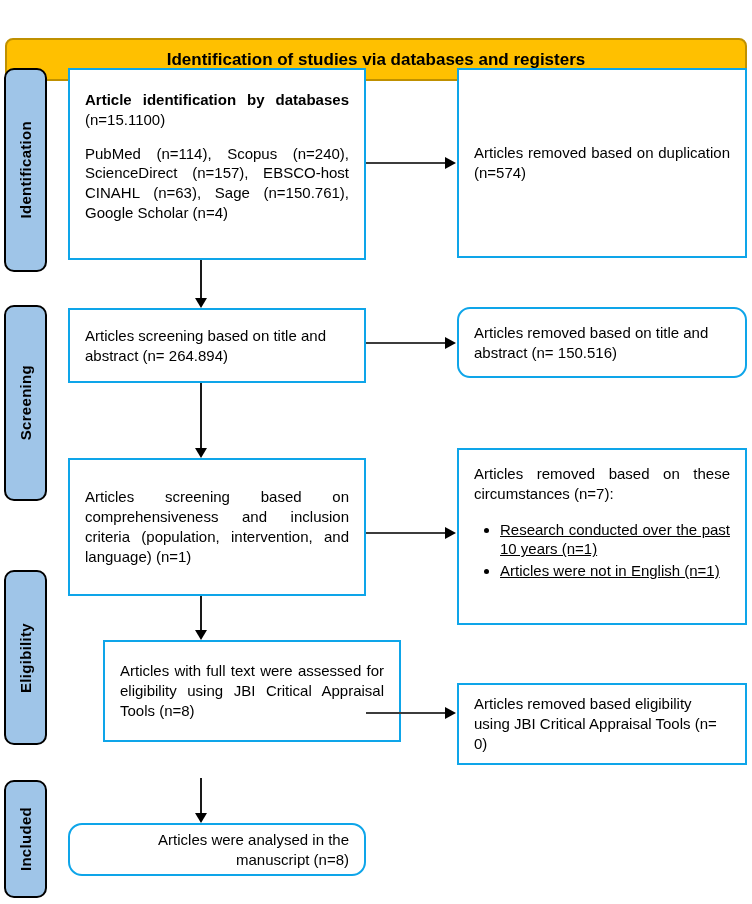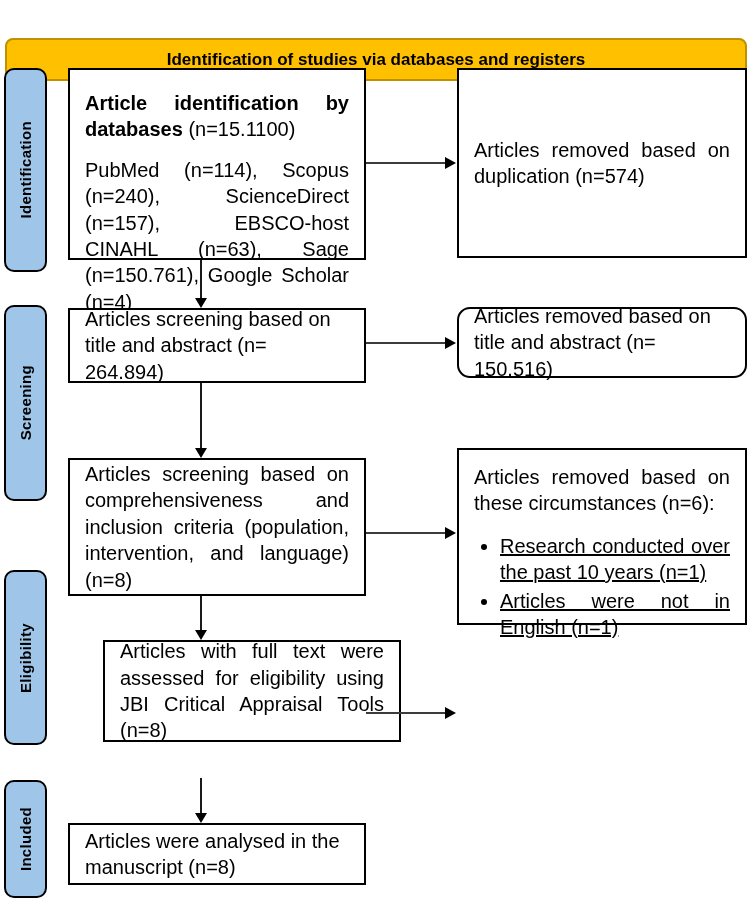--- a/index.html
+++ b/index.html
@@ -43,35 +43,35 @@
     white-space: nowrap;
   }
   #stage-identification { top: 68px;  height: 204px; }
   #stage-screening      { top: 305px; height: 196px; }
   #stage-eligibility    { top: 570px; height: 175px; }
   #stage-included       { top: 780px; height: 118px; }
   
   .fbox {
     position: absolute;
     background: #ffffff;
-    border: 2px solid #000000;
-    font-size: 20px; line-height: 1.32; color: #000;
+    border: 2px solid #0ea5e9;
+    font-size: 15px; line-height: 1.32; color: #000;
     text-align: justify;
     padding: 10px 15px;
   }
   .fbox.vcenter { display: flex; flex-direction: column; justify-content: center; }
   #box1  { left: 68px;  top: 68px;  width: 298px; height: 192px; padding-top: 20px; }
   #boxR1 { left: 457px; top: 68px;  width: 290px; height: 190px; justify-content: center; }
   #box2  { left: 68px;  top: 308px; width: 298px; height: 75px;  text-align: left; }
   #boxR2 { left: 457px; top: 307px; width: 290px; height: 71px;  text-align: left; border-radius: 13px; }
   #box3  { left: 68px;  top: 458px; width: 298px; height: 138px; }
   #boxR3 { left: 457px; top: 448px; width: 290px; height: 177px; padding-top: 14px; }
   #box4  { left: 68px;  top: 640px; width: 298px; height: 102px; margin-left: 35px; }
   #boxR4 { left: 457px; top: 683px; width: 290px; height: 82px;  text-align: left; }
-  #box5  { left: 68px;  top: 823px; width: 298px; height: 62px;  text-align: left; }
+  #box5  { left: 68px;  top: 823px; width: 298px; height: 53px;  text-align: right; border-radius: 14px; }
   .box-heading { margin-bottom: 14px; }
   .box-heading b { font-weight: 700; }
   .bullets {
     margin-top: 16px;
     padding-left: 26px;
     list-style-type: disc;
   }
   .bullets li { margin-bottom: 2px; text-align: justify; text-decoration: underline; }
   
   .varrow {
@@ -142,35 +142,38 @@
 
   <div class="fbox vcenter" id="box2">
     <div>Articles screening based on title and abstract (n= 264.894)</div>
   </div>
 
   <div class="fbox vcenter" id="boxR2">
     <div>Articles removed based on title and abstract (n= 150.516)</div>
   </div>
 
   <div class="fbox vcenter" id="box3">
-    <div>Articles screening based on comprehensiveness and inclusion criteria (population, intervention, and language) (n=8)</div>
+    <div>Articles screening based on comprehensiveness and inclusion criteria (population, intervention, and language) (n=1)</div>
   </div>
 
   <div class="fbox" id="boxR3">
-    <div>Articles removed based on these circumstances (n=6):</div>
+    <div>Articles removed based on these circumstances (n=7):</div>
     <ul class="bullets">
       <li>Research conducted over the past 10 years (n=1)</li>
       <li>Articles were not in English (n=1)</li>
     </ul>
   </div>
 
   <div class="fbox vcenter" id="box4">
     <div>Articles with full text were assessed for eligibility using JBI Critical Appraisal Tools (n=8)</div>
   </div>
 
+  <div class="fbox vcenter" id="boxR4">
+    <div>Articles removed based eligibility using JBI Critical Appraisal Tools (n= 0)</div>
+  </div>
 
   <div class="fbox vcenter" id="box5">
     <div>Articles were analysed in the manuscript (n=8)</div>
   </div>
 
   <div class="varrow" id="varrow1"></div>
   <div class="varrow" id="varrow2"></div>
   <div class="varrow" id="varrow3"></div>
   <div class="varrow" id="varrow4"></div>
 

